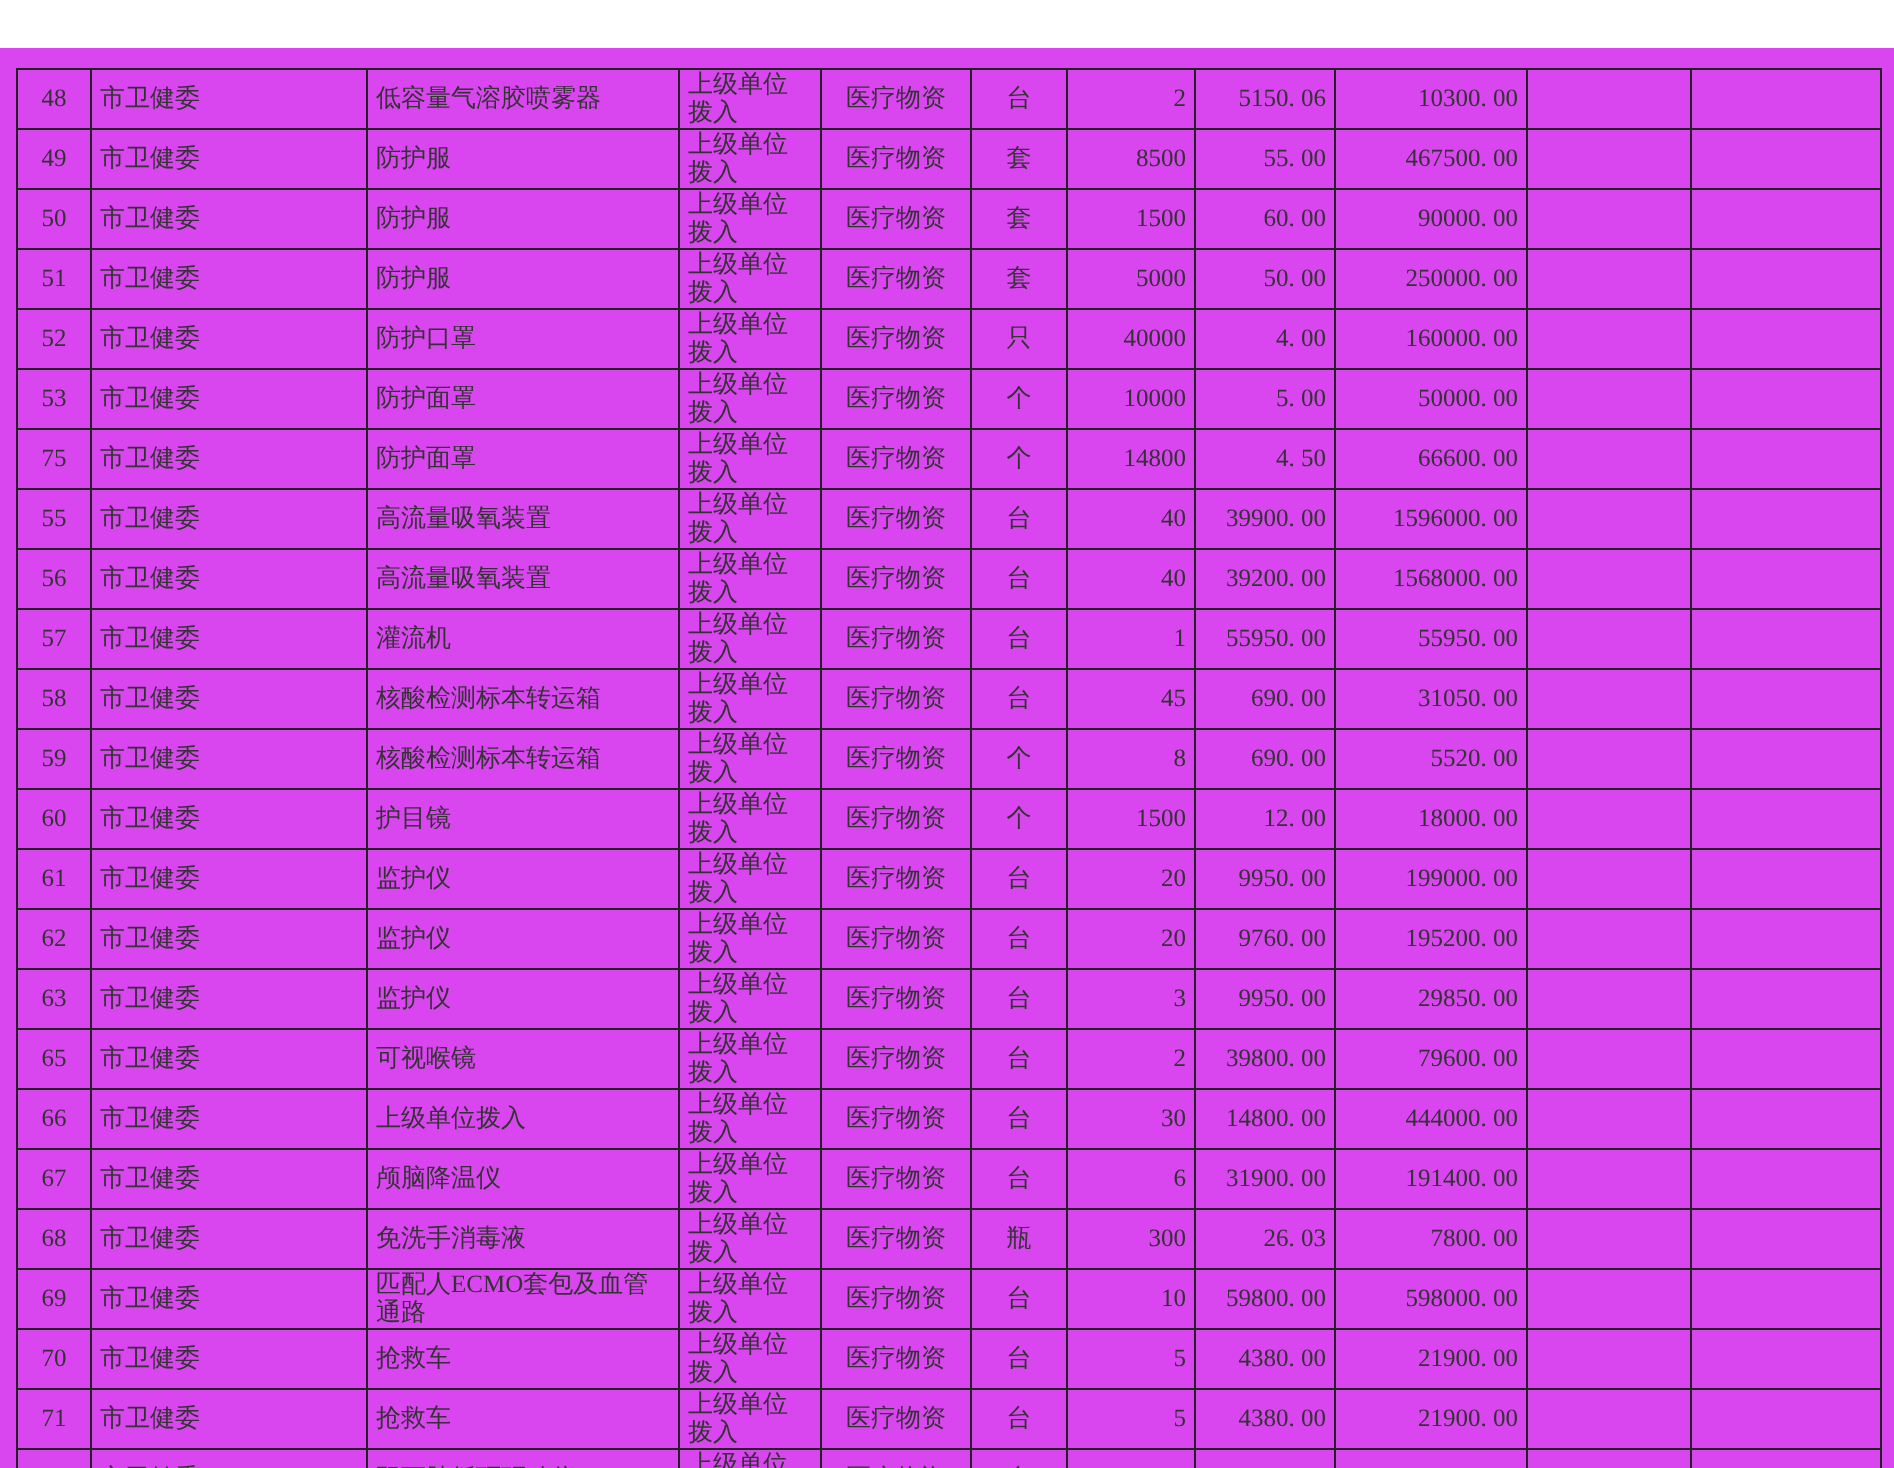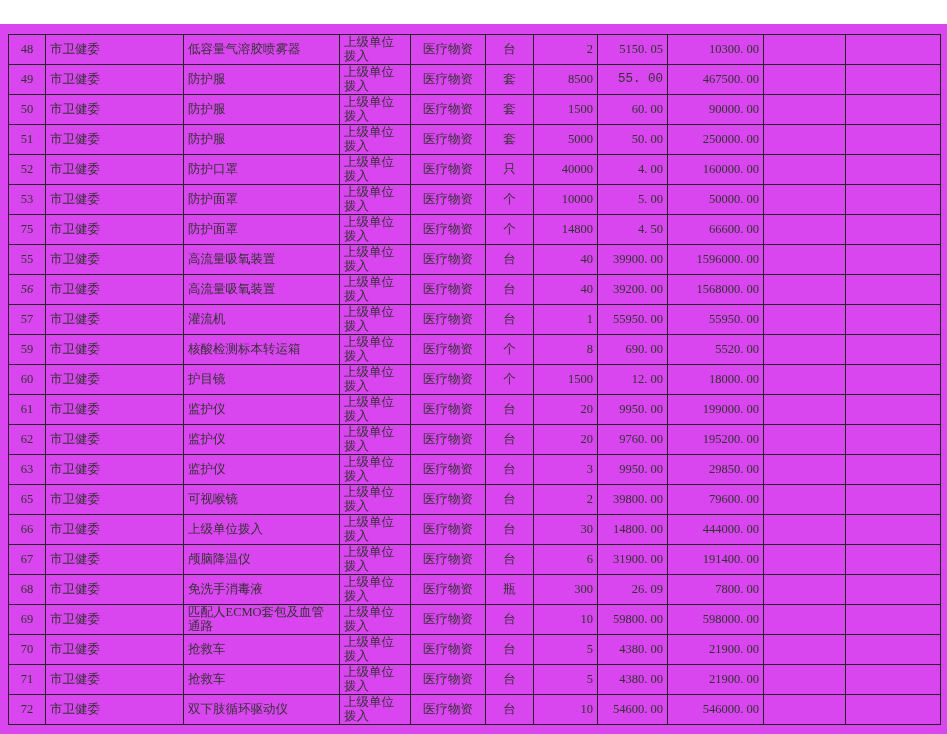--- a/index.html
+++ b/index.html
@@ -71,34 +71,34 @@
     </colgroup>
     <tbody>
         <tr>
     <td class="c-seq" style="border-color: rgb(34, 34, 34);">48</td>
     <td class="c-dept" style="border-color: rgb(34, 34, 34);">市卫健委</td>
     <td class="c-item" style="border-color: rgb(34, 34, 34);">低容量气溶胶喷雾器</td>
     <td class="c-fund" style="border-color: rgb(34, 34, 34);">上级单位拨入</td>
     <td class="c-cat" style="border-color: rgb(34, 34, 34);">医疗物资</td>
     <td class="c-unit" style="border-color: rgb(34, 34, 34);">台</td>
     <td class="c-qty" style="border-color: rgb(34, 34, 34);">2</td>
-    <td class="c-price" style="border-color: rgb(34, 34, 34);">5150. 05</td>
+    <td class="c-price" style="border-color: rgb(34, 34, 34);">5150. 06</td>
     <td class="c-total" style="border-color: rgb(34, 34, 34);">10300. 00</td>
     <td class="c-extra" style="border-color: rgb(34, 34, 34);"></td>
     <td class="c-extra" style="border-color: rgb(34, 34, 34);"></td>
   </tr>
         <tr>
     <td class="c-seq" style="border-color: rgb(34, 34, 34);">49</td>
     <td class="c-dept" style="border-color: rgb(34, 34, 34);">市卫健委</td>
     <td class="c-item" style="border-color: rgb(34, 34, 34);">防护服</td>
     <td class="c-fund" style="border-color: rgb(34, 34, 34);">上级单位拨入</td>
     <td class="c-cat" style="border-color: rgb(34, 34, 34);">医疗物资</td>
     <td class="c-unit" style="border-color: rgb(34, 34, 34);">套</td>
     <td class="c-qty" style="border-color: rgb(34, 34, 34);">8500</td>
-    <td class="c-price" style="border-color: rgb(34, 34, 34); font-family: Liberation Mono, monospace;">55. 00</td>
+    <td class="c-price" style="border-color: rgb(34, 34, 34);">55. 00</td>
     <td class="c-total" style="border-color: rgb(34, 34, 34);">467500. 00</td>
     <td class="c-extra" style="border-color: rgb(34, 34, 34);"></td>
     <td class="c-extra" style="border-color: rgb(34, 34, 34);"></td>
   </tr>
         <tr>
     <td class="c-seq" style="border-color: rgb(34, 34, 34);">50</td>
     <td class="c-dept" style="border-color: rgb(34, 34, 34);">市卫健委</td>
     <td class="c-item" style="border-color: rgb(34, 34, 34);">防护服</td>
     <td class="c-fund" style="border-color: rgb(34, 34, 34);">上级单位拨入</td>
     <td class="c-cat" style="border-color: rgb(34, 34, 34);">医疗物资</td>
@@ -168,21 +168,21 @@
     <td class="c-fund" style="border-color: rgb(34, 34, 34);">上级单位拨入</td>
     <td class="c-cat" style="border-color: rgb(34, 34, 34);">医疗物资</td>
     <td class="c-unit" style="border-color: rgb(34, 34, 34);">台</td>
     <td class="c-qty" style="border-color: rgb(34, 34, 34);">40</td>
     <td class="c-price" style="border-color: rgb(34, 34, 34);">39900. 00</td>
     <td class="c-total" style="border-color: rgb(34, 34, 34);">1596000. 00</td>
     <td class="c-extra" style="border-color: rgb(34, 34, 34);"></td>
     <td class="c-extra" style="border-color: rgb(34, 34, 34);"></td>
   </tr>
         <tr>
-    <td class="c-seq" style="border-color: rgb(34, 34, 34); font-style: italic;">56</td>
+    <td class="c-seq" style="border-color: rgb(34, 34, 34);">56</td>
     <td class="c-dept" style="border-color: rgb(34, 34, 34);">市卫健委</td>
     <td class="c-item" style="border-color: rgb(34, 34, 34);">高流量吸氧装置</td>
     <td class="c-fund" style="border-color: rgb(34, 34, 34);">上级单位拨入</td>
     <td class="c-cat" style="border-color: rgb(34, 34, 34);">医疗物资</td>
     <td class="c-unit" style="border-color: rgb(34, 34, 34);">台</td>
     <td class="c-qty" style="border-color: rgb(34, 34, 34);">40</td>
     <td class="c-price" style="border-color: rgb(34, 34, 34);">39200. 00</td>
     <td class="c-total" style="border-color: rgb(34, 34, 34);">1568000. 00</td>
     <td class="c-extra" style="border-color: rgb(34, 34, 34);"></td>
     <td class="c-extra" style="border-color: rgb(34, 34, 34);"></td>
@@ -190,20 +190,33 @@
         <tr>
     <td class="c-seq" style="border-color: rgb(34, 34, 34);">57</td>
     <td class="c-dept" style="border-color: rgb(34, 34, 34);">市卫健委</td>
     <td class="c-item" style="border-color: rgb(34, 34, 34);">灌流机</td>
     <td class="c-fund" style="border-color: rgb(34, 34, 34);">上级单位拨入</td>
     <td class="c-cat" style="border-color: rgb(34, 34, 34);">医疗物资</td>
     <td class="c-unit" style="border-color: rgb(34, 34, 34);">台</td>
     <td class="c-qty" style="border-color: rgb(34, 34, 34);">1</td>
     <td class="c-price" style="border-color: rgb(34, 34, 34);">55950. 00</td>
     <td class="c-total" style="border-color: rgb(34, 34, 34);">55950. 00</td>
+    <td class="c-extra" style="border-color: rgb(34, 34, 34);"></td>
+    <td class="c-extra" style="border-color: rgb(34, 34, 34);"></td>
+  </tr>
+        <tr>
+    <td class="c-seq" style="border-color: rgb(34, 34, 34);">58</td>
+    <td class="c-dept" style="border-color: rgb(34, 34, 34);">市卫健委</td>
+    <td class="c-item" style="border-color: rgb(34, 34, 34);">核酸检测标本转运箱</td>
+    <td class="c-fund" style="border-color: rgb(34, 34, 34);">上级单位拨入</td>
+    <td class="c-cat" style="border-color: rgb(34, 34, 34);">医疗物资</td>
+    <td class="c-unit" style="border-color: rgb(34, 34, 34);">台</td>
+    <td class="c-qty" style="border-color: rgb(34, 34, 34);">45</td>
+    <td class="c-price" style="border-color: rgb(34, 34, 34);">690. 00</td>
+    <td class="c-total" style="border-color: rgb(34, 34, 34);">31050. 00</td>
     <td class="c-extra" style="border-color: rgb(34, 34, 34);"></td>
     <td class="c-extra" style="border-color: rgb(34, 34, 34);"></td>
   </tr>
         <tr>
     <td class="c-seq" style="border-color: rgb(34, 34, 34);">59</td>
     <td class="c-dept" style="border-color: rgb(34, 34, 34);">市卫健委</td>
     <td class="c-item" style="border-color: rgb(34, 34, 34);">核酸检测标本转运箱</td>
     <td class="c-fund" style="border-color: rgb(34, 34, 34);">上级单位拨入</td>
     <td class="c-cat" style="border-color: rgb(34, 34, 34);">医疗物资</td>
     <td class="c-unit" style="border-color: rgb(34, 34, 34);">个</td>
@@ -305,21 +318,21 @@
     <td class="c-extra" style="border-color: rgb(34, 34, 34);"></td>
   </tr>
         <tr>
     <td class="c-seq" style="border-color: rgb(34, 34, 34);">68</td>
     <td class="c-dept" style="border-color: rgb(34, 34, 34);">市卫健委</td>
     <td class="c-item" style="border-color: rgb(34, 34, 34);">免洗手消毒液</td>
     <td class="c-fund" style="border-color: rgb(34, 34, 34);">上级单位拨入</td>
     <td class="c-cat" style="border-color: rgb(34, 34, 34);">医疗物资</td>
     <td class="c-unit" style="border-color: rgb(34, 34, 34);">瓶</td>
     <td class="c-qty" style="border-color: rgb(34, 34, 34);">300</td>
-    <td class="c-price" style="border-color: rgb(34, 34, 34);">26. 09</td>
+    <td class="c-price" style="border-color: rgb(34, 34, 34);">26. 03</td>
     <td class="c-total" style="border-color: rgb(34, 34, 34);">7800. 00</td>
     <td class="c-extra" style="border-color: rgb(34, 34, 34);"></td>
     <td class="c-extra" style="border-color: rgb(34, 34, 34);"></td>
   </tr>
         <tr>
     <td class="c-seq" style="border-color: rgb(34, 34, 34);">69</td>
     <td class="c-dept" style="border-color: rgb(34, 34, 34);">市卫健委</td>
     <td class="c-item" style="border-color: rgb(34, 34, 34);">匹配人ECMO套包及血管通路</td>
     <td class="c-fund" style="border-color: rgb(34, 34, 34);">上级单位拨入</td>
     <td class="c-cat" style="border-color: rgb(34, 34, 34);">医疗物资</td>

